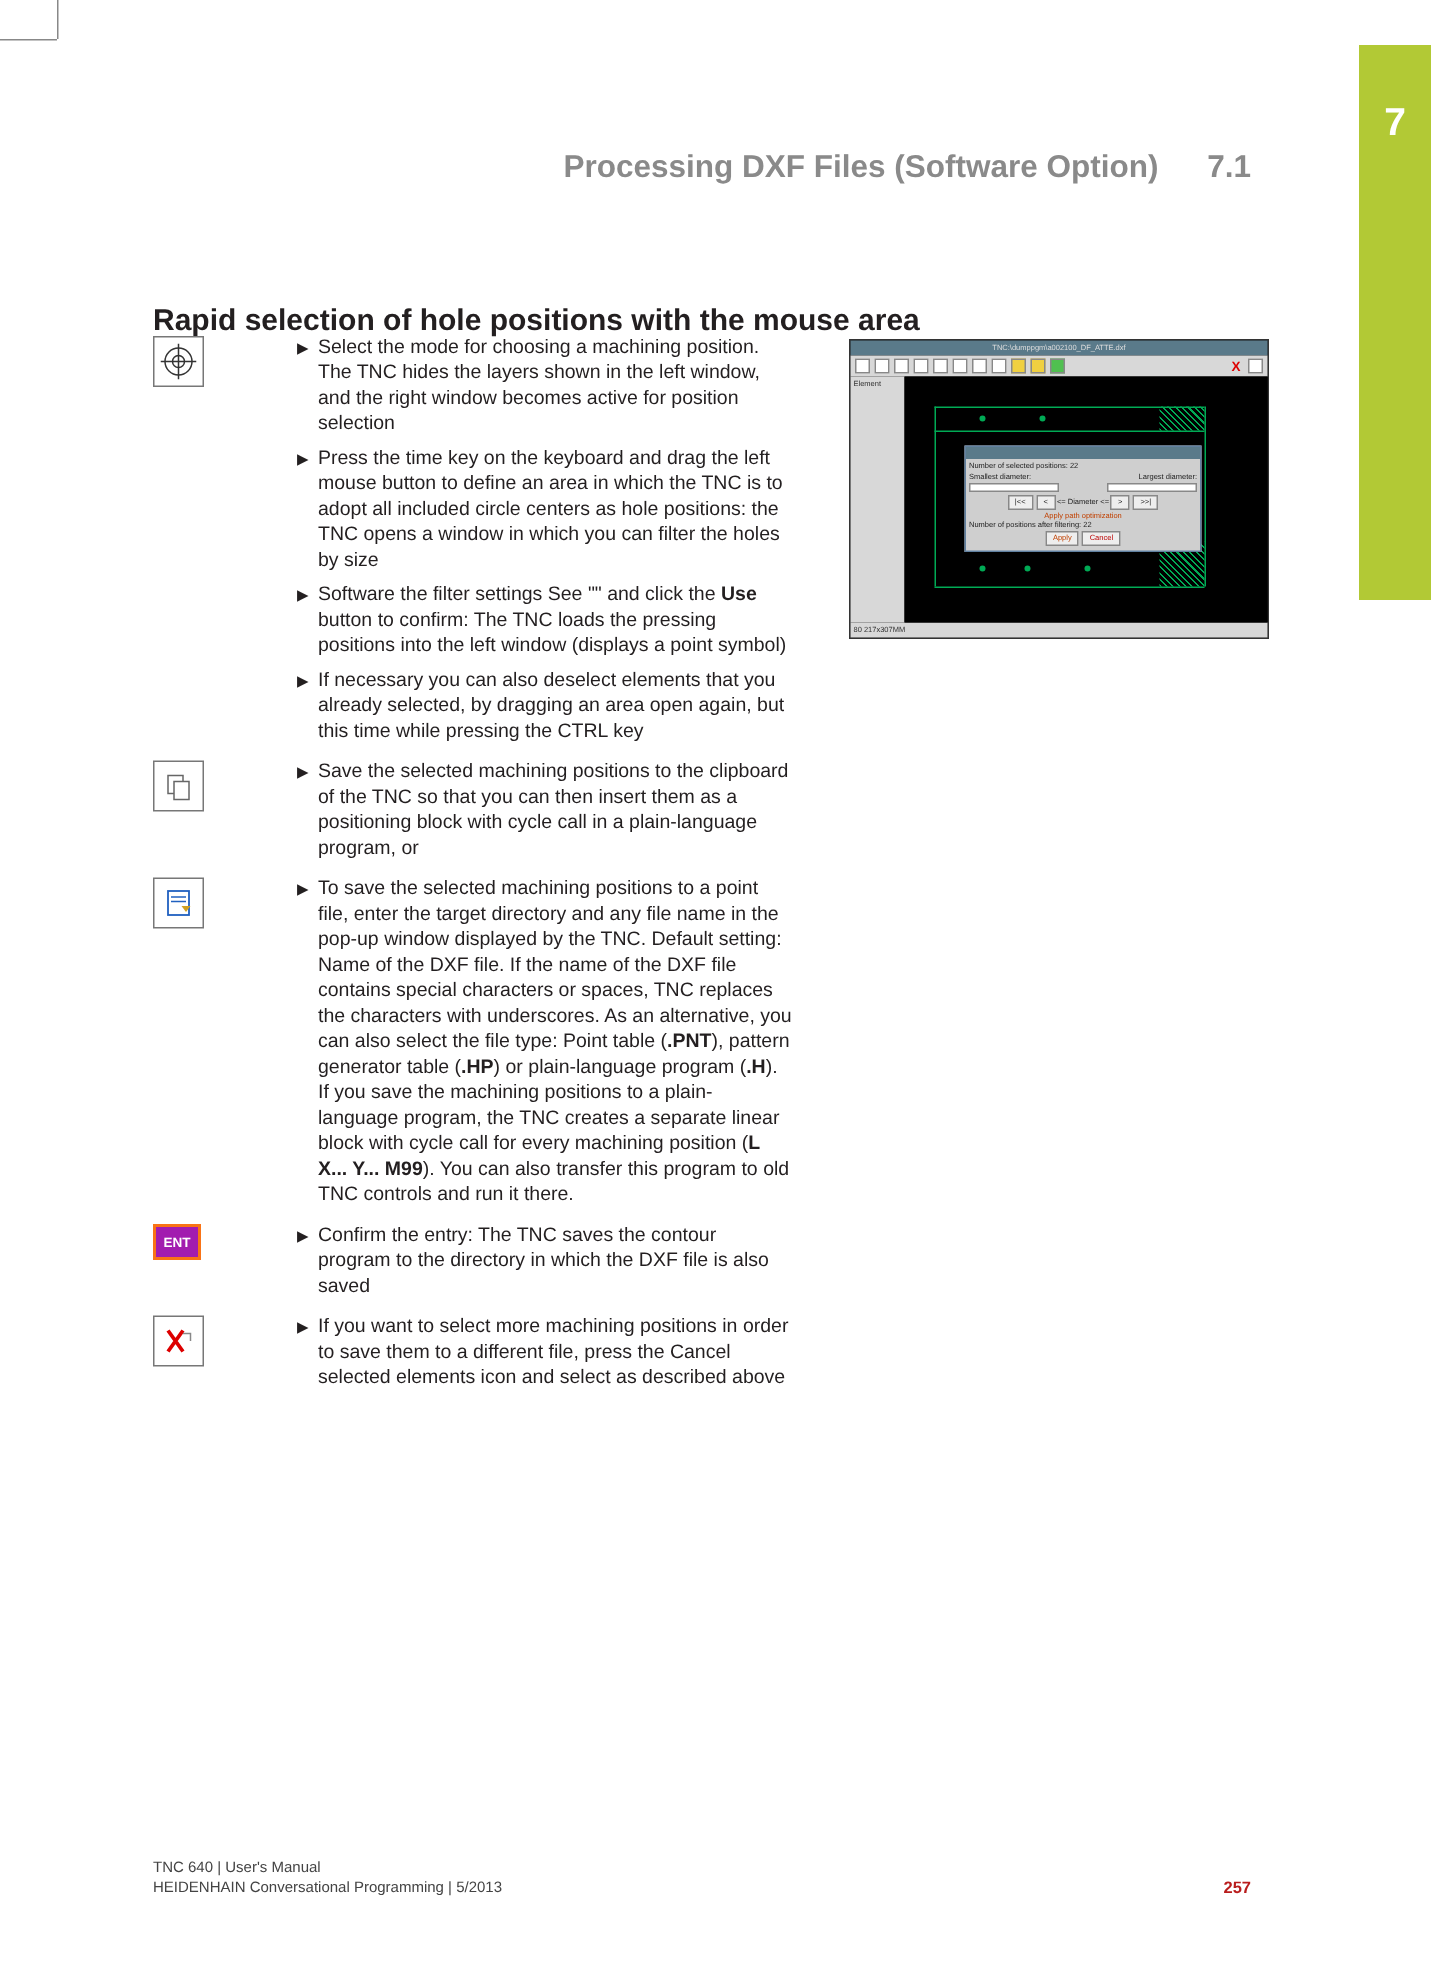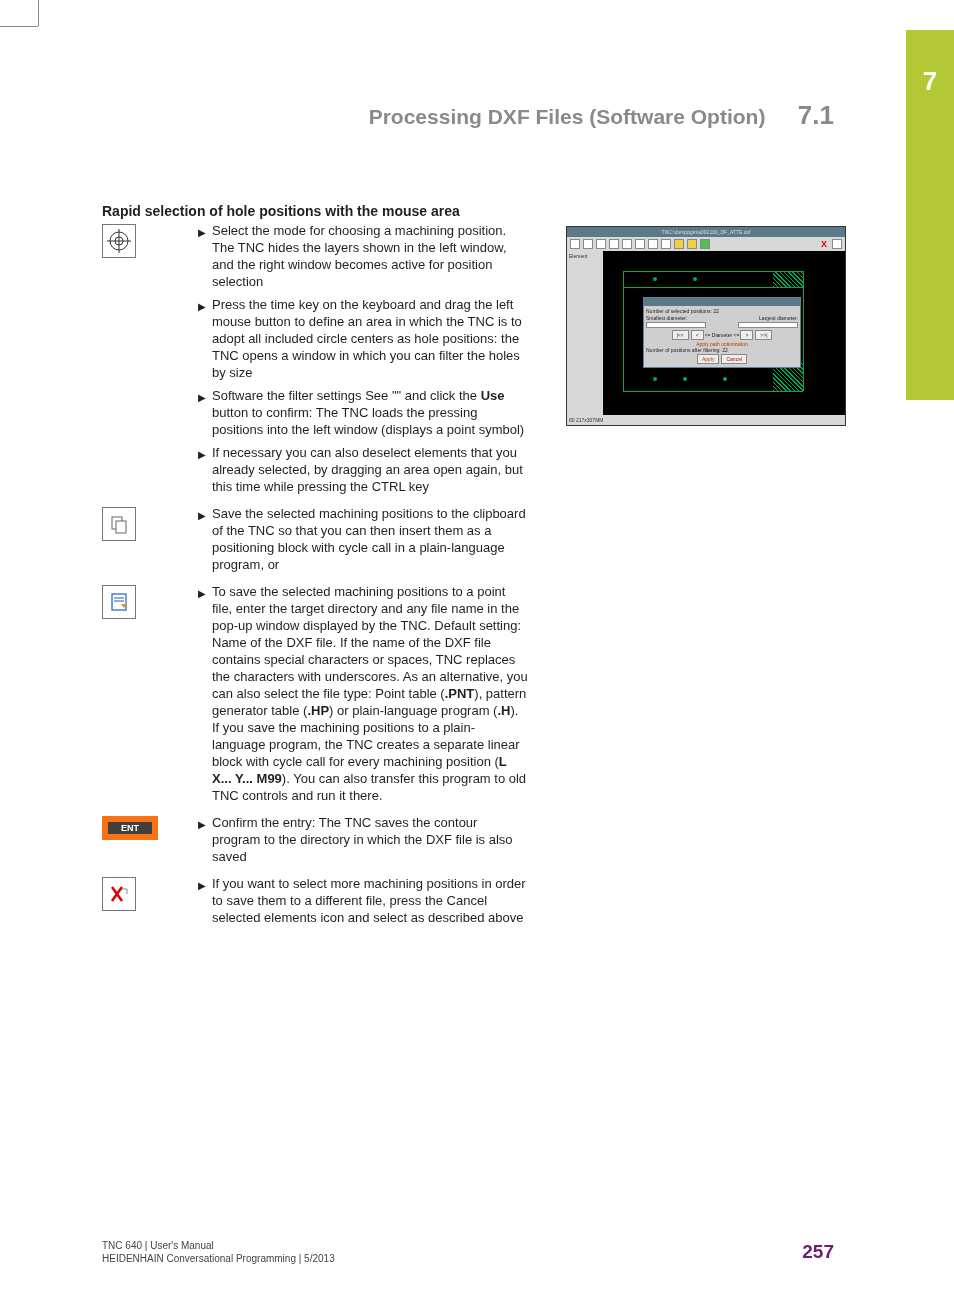--- a/index.html
+++ b/index.html
@@ -33,29 +33,29 @@
     text-align: right;
   }
   .header .title {
     color: #8a8a8a;
     font-size: 21px;
     font-weight: bold;
     display: inline;
   }
   .header .sec {
     color: #8a8a8a;
-    font-size: 26px;
+    font-size: 21px;
     font-weight: bold;
     margin-left: 28px;
   }
   .section-title {
     position: absolute;
     top: 203px;
     left: 102px;
-    font-size: 14px;
+    font-size: 20px;
     font-weight: bold;
     color: #231f20;
   }
   .content {
     position: absolute;
     top: 222px;
     left: 102px;
     width: 750px;
   }
   .row {
@@ -88,27 +88,27 @@
     width: 34px;
     height: 34px;
     border: 1px solid #777;
     display: flex;
     align-items: center;
     justify-content: center;
     background: #fff;
     margin-top: 2px;
   }
   .icon-box.dark {
-    background: #404040;
+    background: #a21caf;
     color: #fff;
     font-size: 9px;
     font-weight: bold;
-    border: 6px solid #f97316;
+    border: 2px solid #f97316;
     height: 24px;
-    width: 56px;
+    width: 32px;
   }
   .screenshot {
     position: absolute;
     top: 226px;
     left: 566px;
     width: 280px;
     height: 200px;
     background: #000;
     border: 1px solid #333;
   }
@@ -181,31 +181,31 @@
     padding: 0 2px;
     line-height: 10px;
   }
   .footer {
     position: absolute;
     bottom: 50px;
     left: 102px;
     right: 120px;
     display: flex;
     justify-content: space-between;
-    align-items: center;
+    align-items: flex-end;
   }
   .footer .left {
     font-size: 10px;
     color: #444;
     line-height: 13px;
   }
   .footer .pnum {
-    font-size: 19px;
-    font-weight: bold;
-    color: #701a75;
+    font-size: 11px;
+    font-weight: bold;
+    color: #b91c1c;
   }
   .crop-tl { position: absolute; top: 0; left: 38px; width: 1px; height: 26px; background: #888; }
   .crop-tl2 { position: absolute; top: 26px; left: 0; width: 38px; height: 1px; background: #888; }
   b { font-weight: bold; }
 </style>
 </head>
 <body>
 
 <div class="crop-tl"></div>
 <div class="crop-tl2"></div>

